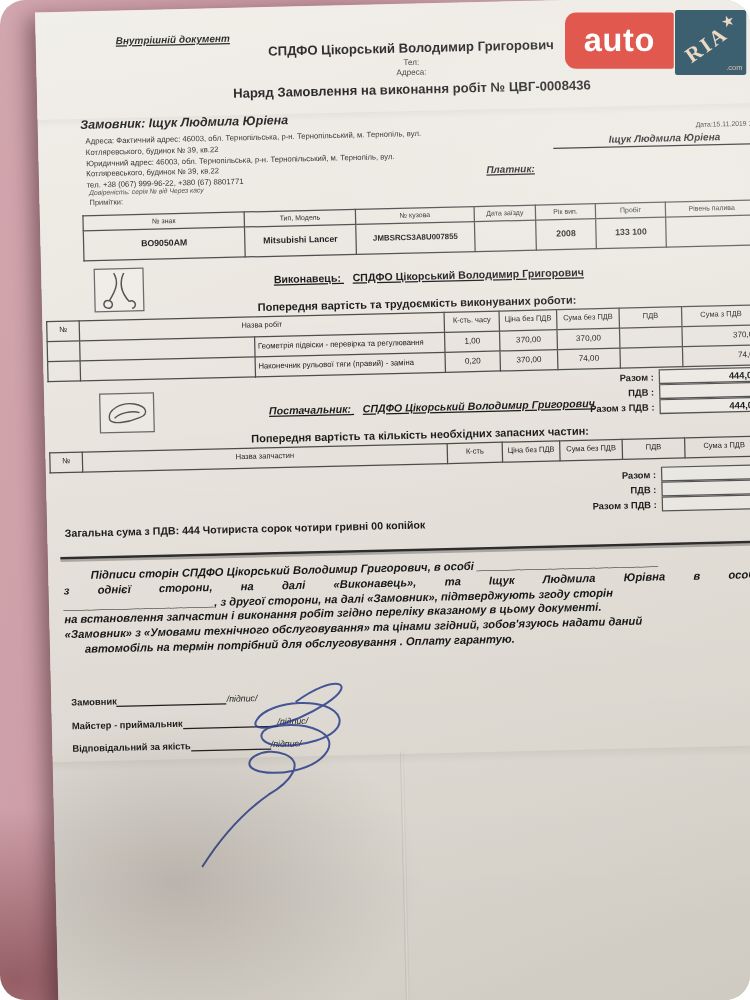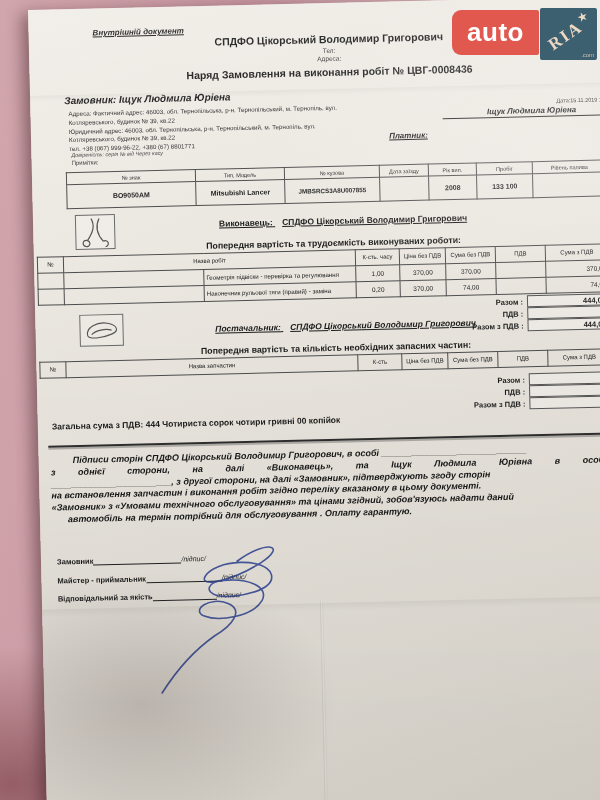--- a/index.html
+++ b/index.html
@@ -3,20 +3,21 @@
 <meta charset="utf-8">
 <style>
   html,body{margin:0;padding:0;}
   #scene{
     position:relative;width:600px;height:800px;overflow:hidden;
     font-family:"Liberation Sans",sans-serif;color:#1c1c1c;
     background:
       radial-gradient(320px 220px at 2% 98%, rgba(104,42,48,.55), transparent 62%),
       radial-gradient(420px 160px at 92% 0%, rgba(238,216,218,.7), transparent 70%),
       linear-gradient(100deg,#d2a6ad,#c795a0 40%,#cb9fa7 72%,#d8bcbb);
+    border-radius: 20px;
   }
   .abs{position:absolute;}
   #paper{
     position:absolute;left:28px;top:10px;width:612px;height:830px;
     transform:rotate(-1.35deg);transform-origin:0 0;
     background:linear-gradient(160deg,#f0ede7 0%,#eae6df 38%,#e3dfd7 72%,#d8d3c9 100%);
     box-shadow:-6px 4px 16px rgba(40,15,20,.45);
   }
   #paper::after{
     content:"";position:absolute;inset:0;pointer-events:none;

